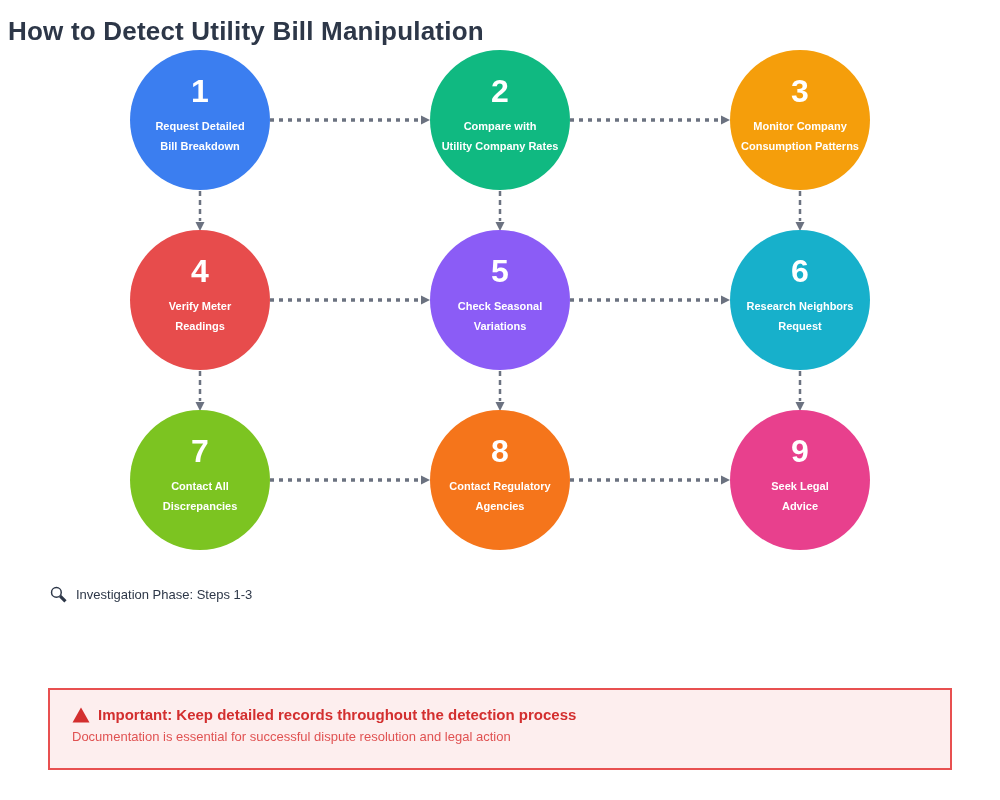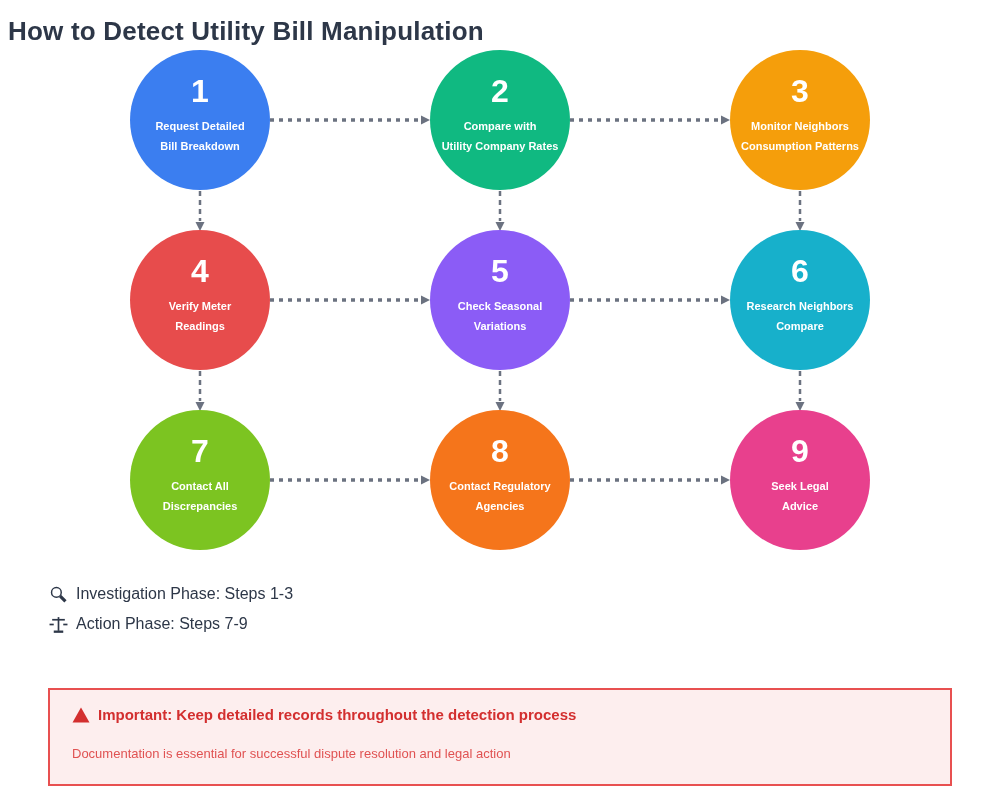--- a/index.html
+++ b/index.html
@@ -69,53 +69,53 @@
 
   .legend {
     position: absolute;
     left: 48px;
     top: 579px;
   }
   .legend-item {
     display: flex;
     align-items: center;
     height: 30px;
-    font-size: 16px;
+    font-size: 13px;
   }
   .legend-icon {
     display: inline-flex;
     align-items: center;
     justify-content: center;
     width: 20px;
     height: 20px;
     margin-right: 8px;
   }
   .warning-box {
     position: absolute;
     left: 48px;
     top: 688px;
     width: 904px;
-    height: 98px;
+    height: 82px;
     box-sizing: border-box;
     border: 2px solid;
     padding: 16px 22px;
   }
   .warning-title-row {
     display: flex;
     align-items: center;
     font-size: 15px;
     font-weight: bold;
   }
   .warning-icon {
     display: inline-flex;
     align-items: center;
     margin-right: 8px;
   }
   .warning-subtitle {
-    margin-top: 23px;
+    margin-top: 6px;
     font-size: 13px;
   }
 </style>
 </head>
 <body>
 
 <div class="page">
 
   <div class="diagram-title" style="color: rgb(45, 55, 72);">How to Detect Utility Bill Manipulation</div>
 
@@ -157,37 +157,37 @@
     <div class="step-line">Request Detailed</div>
     <div class="step-line">Bill Breakdown</div>
   </div>
   <div class="step-circle pos-2" style="background: rgb(16, 185, 129);">
     <div class="step-number">2</div>
     <div class="step-line">Compare with</div>
     <div class="step-line">Utility Company Rates</div>
   </div>
   <div class="step-circle pos-3" style="background: rgb(245, 158, 11);">
     <div class="step-number">3</div>
-    <div class="step-line">Monitor Neighbors</div>
+    <div class="step-line">Monitor Company</div>
     <div class="step-line">Consumption Patterns</div>
   </div>
   <div class="step-circle pos-4" style="background: rgb(231, 76, 76);">
     <div class="step-number">4</div>
     <div class="step-line">Verify Meter</div>
     <div class="step-line">Readings</div>
   </div>
   <div class="step-circle pos-5" style="background: rgb(139, 92, 246);">
     <div class="step-number">5</div>
     <div class="step-line">Check Seasonal</div>
     <div class="step-line">Variations</div>
   </div>
   <div class="step-circle pos-6" style="background: rgb(23, 176, 203);">
     <div class="step-number">6</div>
     <div class="step-line">Research Neighbors</div>
-    <div class="step-line">Compare</div>
+    <div class="step-line">Request</div>
   </div>
   <div class="step-circle pos-7" style="background: rgb(124, 196, 33);">
     <div class="step-number">7</div>
     <div class="step-line">Contact All</div>
     <div class="step-line">Discrepancies</div>
   </div>
   <div class="step-circle pos-8" style="background: rgb(245, 117, 27);">
     <div class="step-number">8</div>
     <div class="step-line">Contact Regulatory</div>
     <div class="step-line">Agencies</div>
@@ -201,32 +201,20 @@
   <div class="legend" style="color: rgb(45, 55, 72);">
     <div class="legend-item">
       <span class="legend-icon">
         <svg width="19" height="19" viewBox="0 0 18 18" fill="none">
           <circle cx="7" cy="7" r="4.6" stroke="currentColor" stroke-width="1.4"></circle>
           <line x1="10.6" y1="10.6" x2="15.6" y2="15.6" stroke="currentColor" stroke-width="3"></line>
         </svg>
       </span>
       <span>Investigation Phase: Steps 1-3</span>
     </div>
-    <div class="legend-item">
-      <span class="legend-icon">
-        <svg width="19" height="19" viewBox="0 0 18 18" fill="none" stroke="currentColor">
-          <line x1="9" y1="2" x2="9" y2="15" stroke-width="1.6"></line>
-          <line x1="3" y1="4.5" x2="15" y2="4.5" stroke-width="1.6"></line>
-          <line x1="0.5" y1="9" x2="4.5" y2="9" stroke-width="1.6"></line>
-          <line x1="13.5" y1="9" x2="17.5" y2="9" stroke-width="1.6"></line>
-          <line x1="4.5" y1="15.8" x2="13.5" y2="15.8" stroke-width="2.2"></line>
-        </svg>
-      </span>
-      <span>Action Phase: Steps 7-9</span>
-    </div>
   </div>
 
   <div class="warning-box" style="background: rgb(253, 238, 238); border-color: rgb(232, 80, 80);">
     <div class="warning-title-row" style="color: rgb(211, 47, 47);">
       <span class="warning-icon">
         <svg width="18" height="16" viewBox="0 0 18 16">
           <path d="M9 0.5 L17.5 15.5 H0.5 Z" fill="currentColor"></path>
         </svg>
       </span>
       <span>Important: Keep detailed records throughout the detection process</span>

